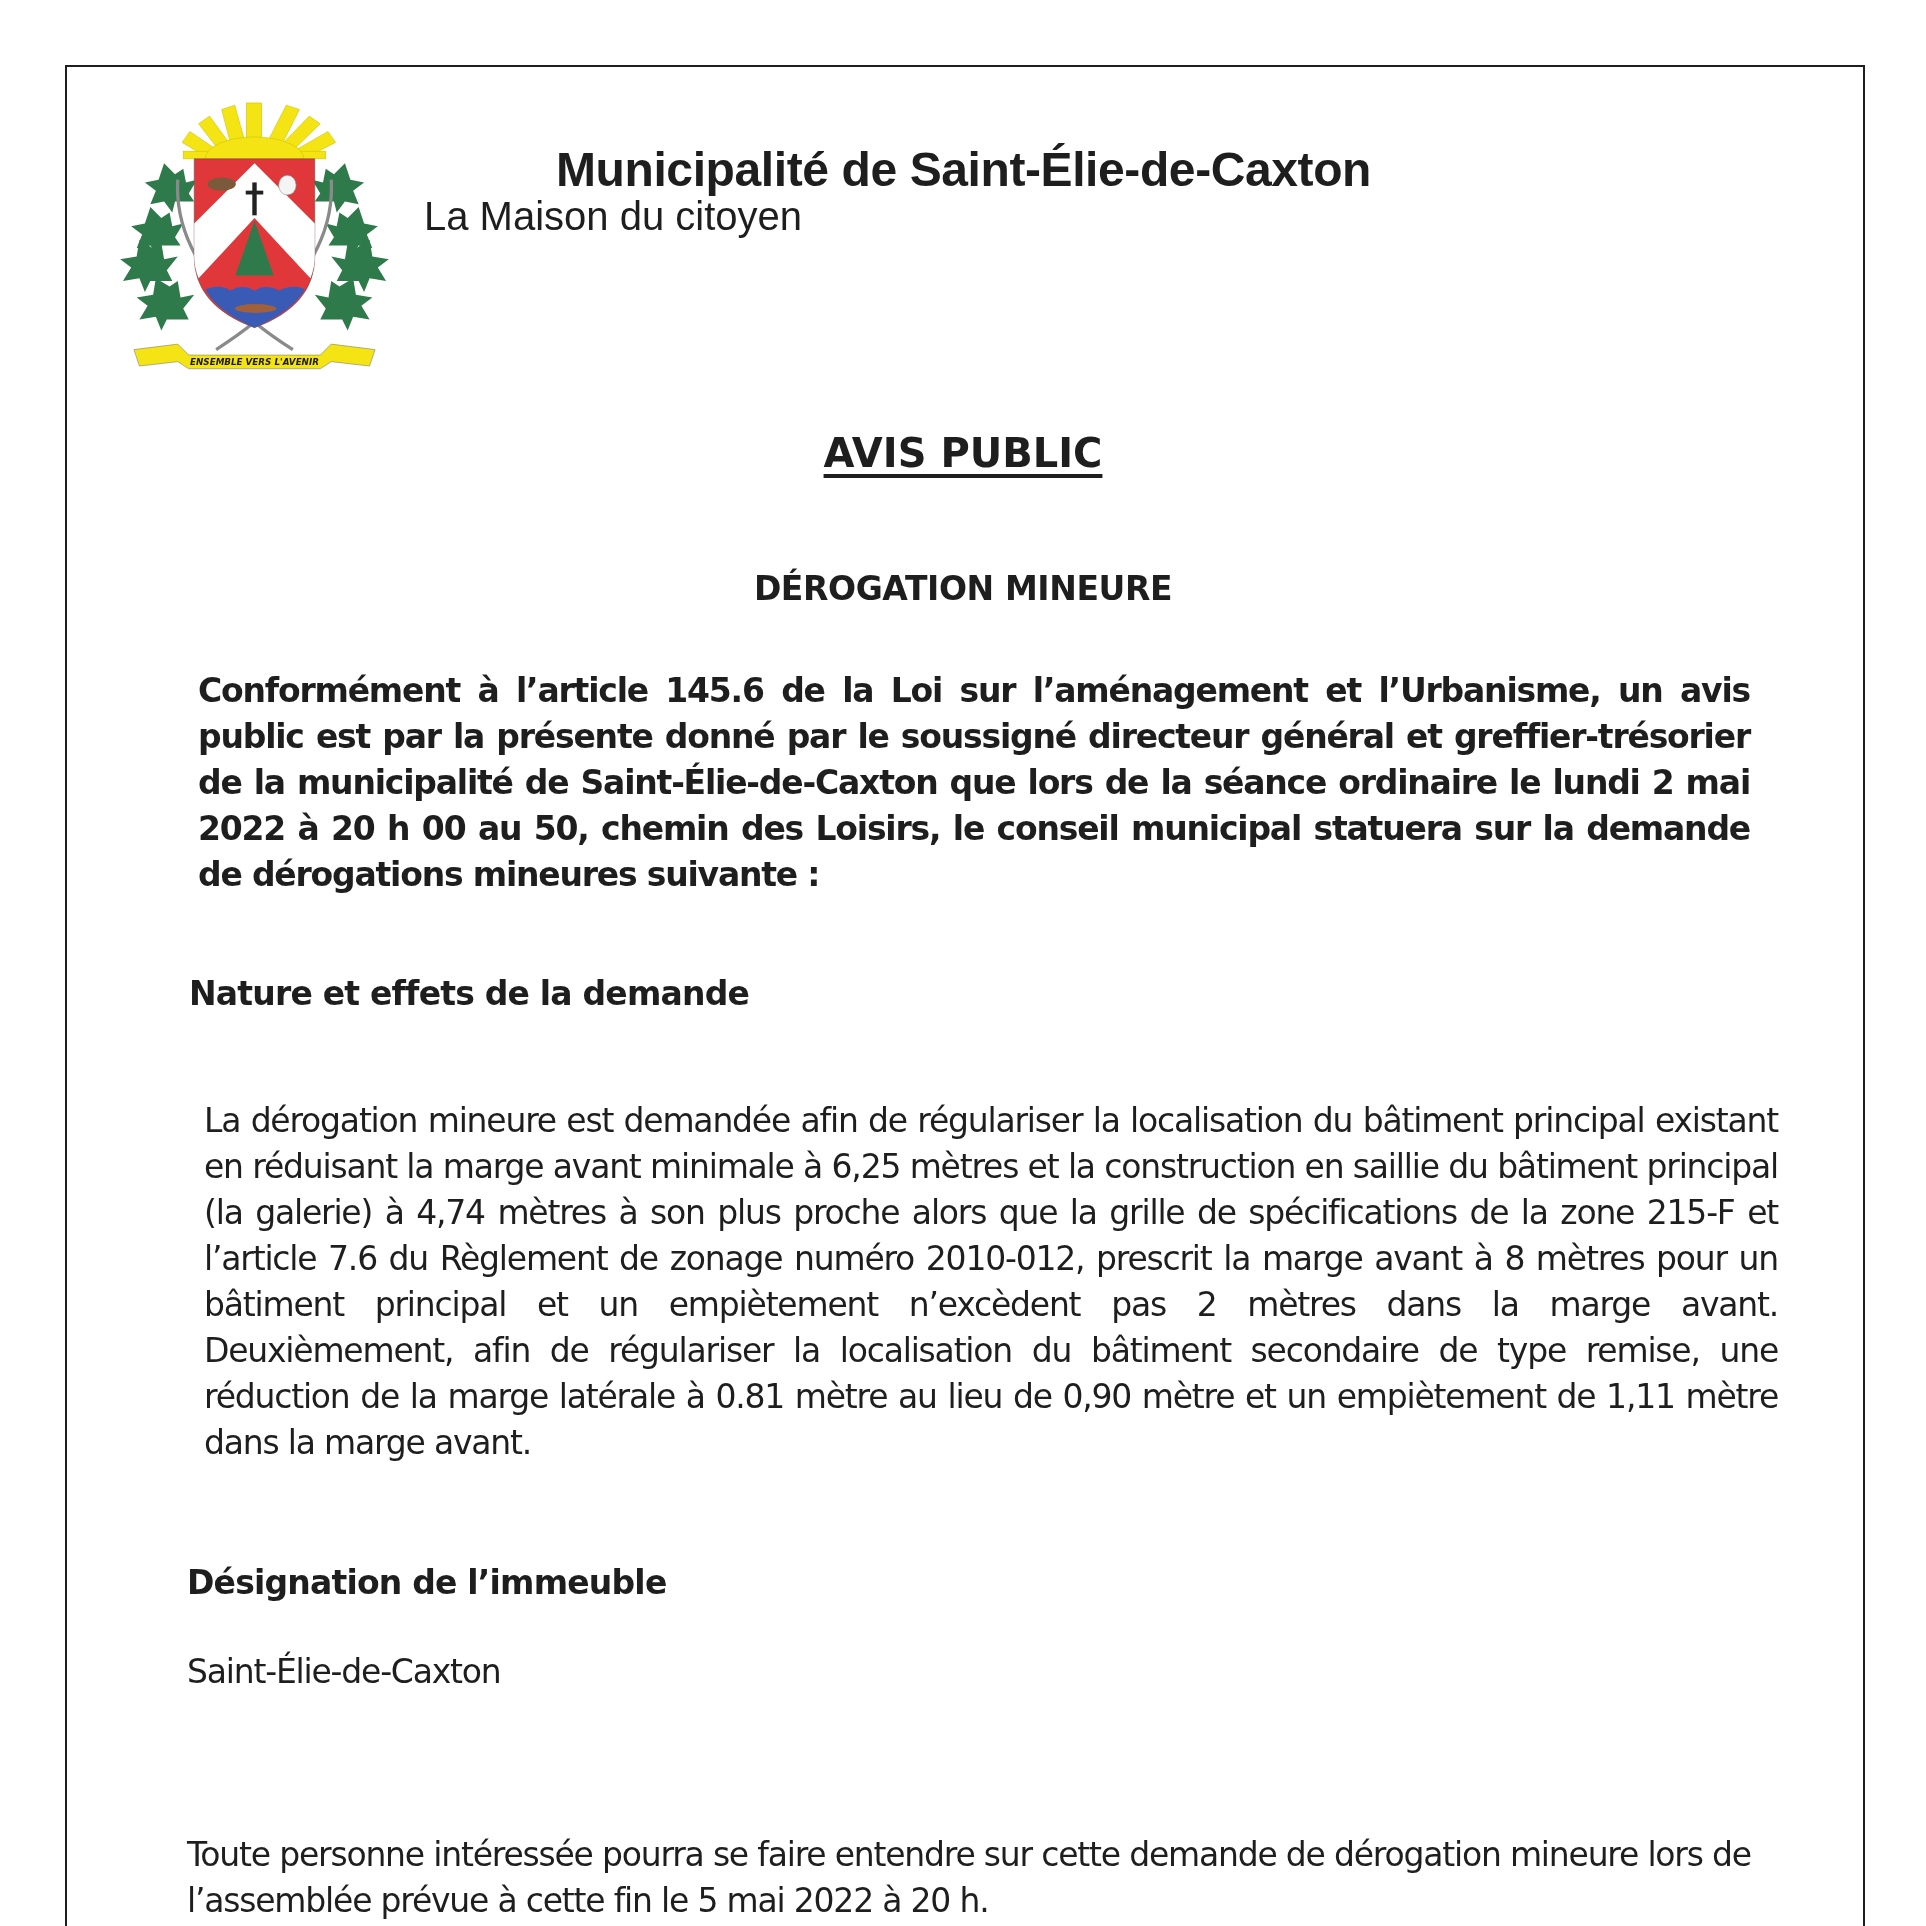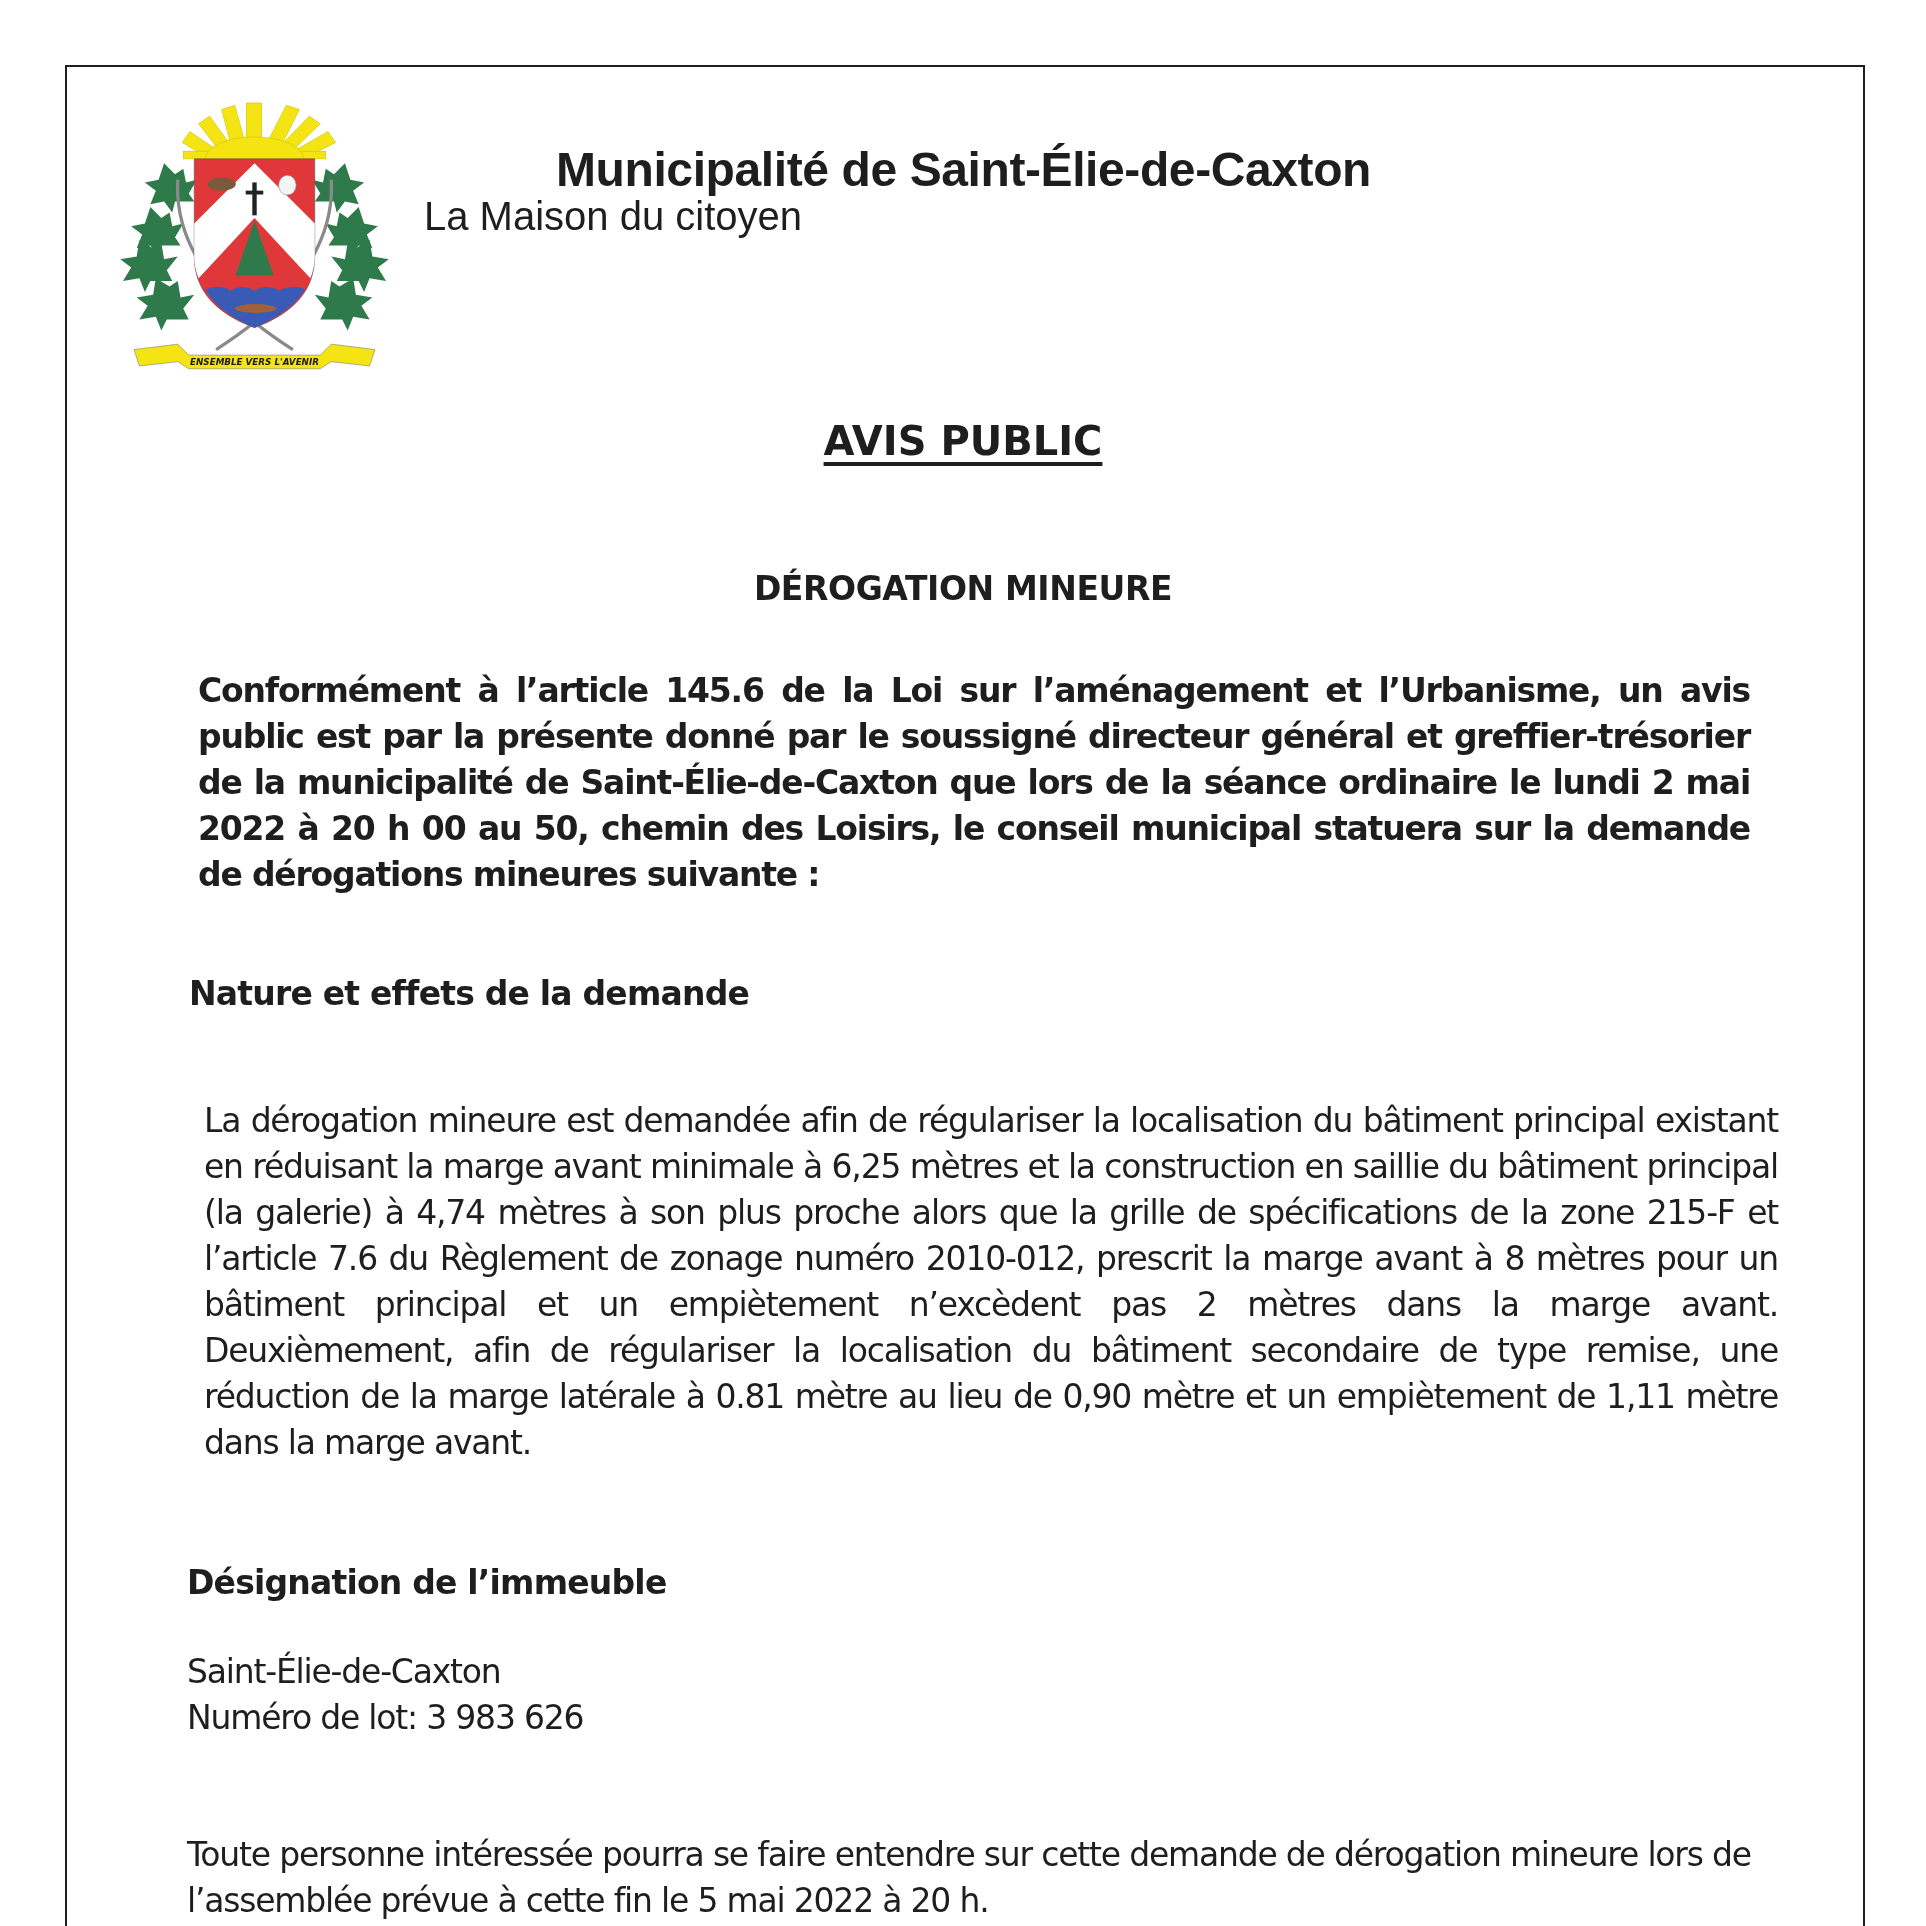--- a/index.html
+++ b/index.html
@@ -2,21 +2,21 @@
 <html style="font-size:6.2px"><head>
 <meta charset="utf-8">
 <style>
   html, body { margin: 0; padding: 0; background: #ffffff; }
   body { width: 1965px; height: 2542px; position: relative; overflow: hidden; color: #1e1e1e; }
   .frame { position: absolute; left: 65px; top: 65px; width: 1800px; height: 2391px; border: 2.7px solid #1f1f1f; box-sizing: border-box; }
   .abs { position: absolute; }
   .logo { left: 112px; top: 92px; width: 285px; height: 285px; }
   .title { left: 424px; top: 131px; width: 1079px; text-align: center; font-family: "Liberation Sans", sans-serif; font-weight: bold; font-size: 48px; line-height: 54px; letter-spacing: -0.4px; margin-top: 12px; }
   .subtitle { left: 424px; top: 193px; width: 1079px; font-family: "Liberation Sans", sans-serif; font-size: 40px; line-height: 46px; }
-  .heading-main { left: 385px; top: 416px; width: 1156px; text-align: center; font-family: "DejaVu Sans", sans-serif; font-weight: bold; font-size: 40px; line-height: 50px; }
+  .heading-main { left: 385px; top: 428px; width: 1156px; text-align: center; font-family: "DejaVu Sans", sans-serif; font-weight: bold; font-size: 40px; line-height: 50px; }
   .heading-main span { text-decoration: underline; text-decoration-thickness: 3.5px; text-underline-offset: 7px; }
   .heading-sub { left: 385px; top: 528px; width: 1156px; text-align: center; font-family: "DejaVu Sans", sans-serif; font-weight: bold; font-size: 33px; line-height: 42px; letter-spacing: -0.4px; margin-top: 40px; }
   .para { font-family: "DejaVu Sans", sans-serif; font-size: 33px; line-height: 46px; text-align: justify; letter-spacing: -1.2px; }
   .para1 { left: 198px; top: 668px; width: 1552px; font-weight: bold; }
   .para2 { left: 204px; top: 1098px; width: 1574px; }
   .section-h { font-family: "DejaVu Sans", sans-serif; font-weight: bold; font-size: 33px; line-height: 42px; letter-spacing: -0.8px; }
   .h-nature { left: 189px; top: 973px; }
   .h-design { left: 187px; top: 1562px; }
   .lines { font-family: "DejaVu Sans", sans-serif; font-size: 33px; line-height: 46px; letter-spacing: -1.2px; }
   .address { left: 187px; top: 1649px; }
@@ -83,17 +83,16 @@
 <p class="abs para para1" style="margin:0">Conformément à l’article 145.6 de la Loi sur l’aménagement et l’Urbanisme, un avis public est par la présente donné par le soussigné directeur général et greffier-trésorier de la municipalité de Saint-Élie-de-Caxton que lors de la séance ordinaire le lundi 2 mai 2022 à 20 h 00 au 50, chemin des Loisirs, le conseil municipal statuera sur la demande de dérogations mineures suivante :</p>
 
 <div class="abs section-h h-nature">Nature et effets de la demande</div>
 
 <p class="abs para para2" style="margin:0">La dérogation mineure est demandée afin de régulariser la localisation du bâtiment principal existant en réduisant la marge avant minimale à 6,25 mètres et la construction en saillie du bâtiment principal (la galerie) à 4,74 mètres à son plus proche alors que la grille de spécifications de la zone 215-F et l’article 7.6 du Règlement de zonage numéro 2010-012, prescrit la marge avant à 8 mètres pour un bâtiment principal et un empiètement n’excèdent pas 2 mètres dans la marge avant. Deuxièmement, afin de régulariser la localisation du bâtiment secondaire de type remise, une réduction de la marge latérale à 0.81 mètre au lieu de 0,90 mètre et un empiètement de 1,11 mètre dans la marge avant.</p>
 
 <div class="abs section-h h-design">Désignation de l’immeuble</div>
 
 <div class="abs lines address">
   <div>Saint-Élie-de-Caxton</div>
-  <div>Numéro de lot: 3 983 626</div>
 </div>
 
 <p class="abs lines notice" style="margin:0">Toute personne intéressée pourra se faire entendre sur cette demande de dérogation mineure lors de l’assemblée prévue à cette fin le 5 mai 2022 à 20 h.</p>
 
 
 </body></html>

